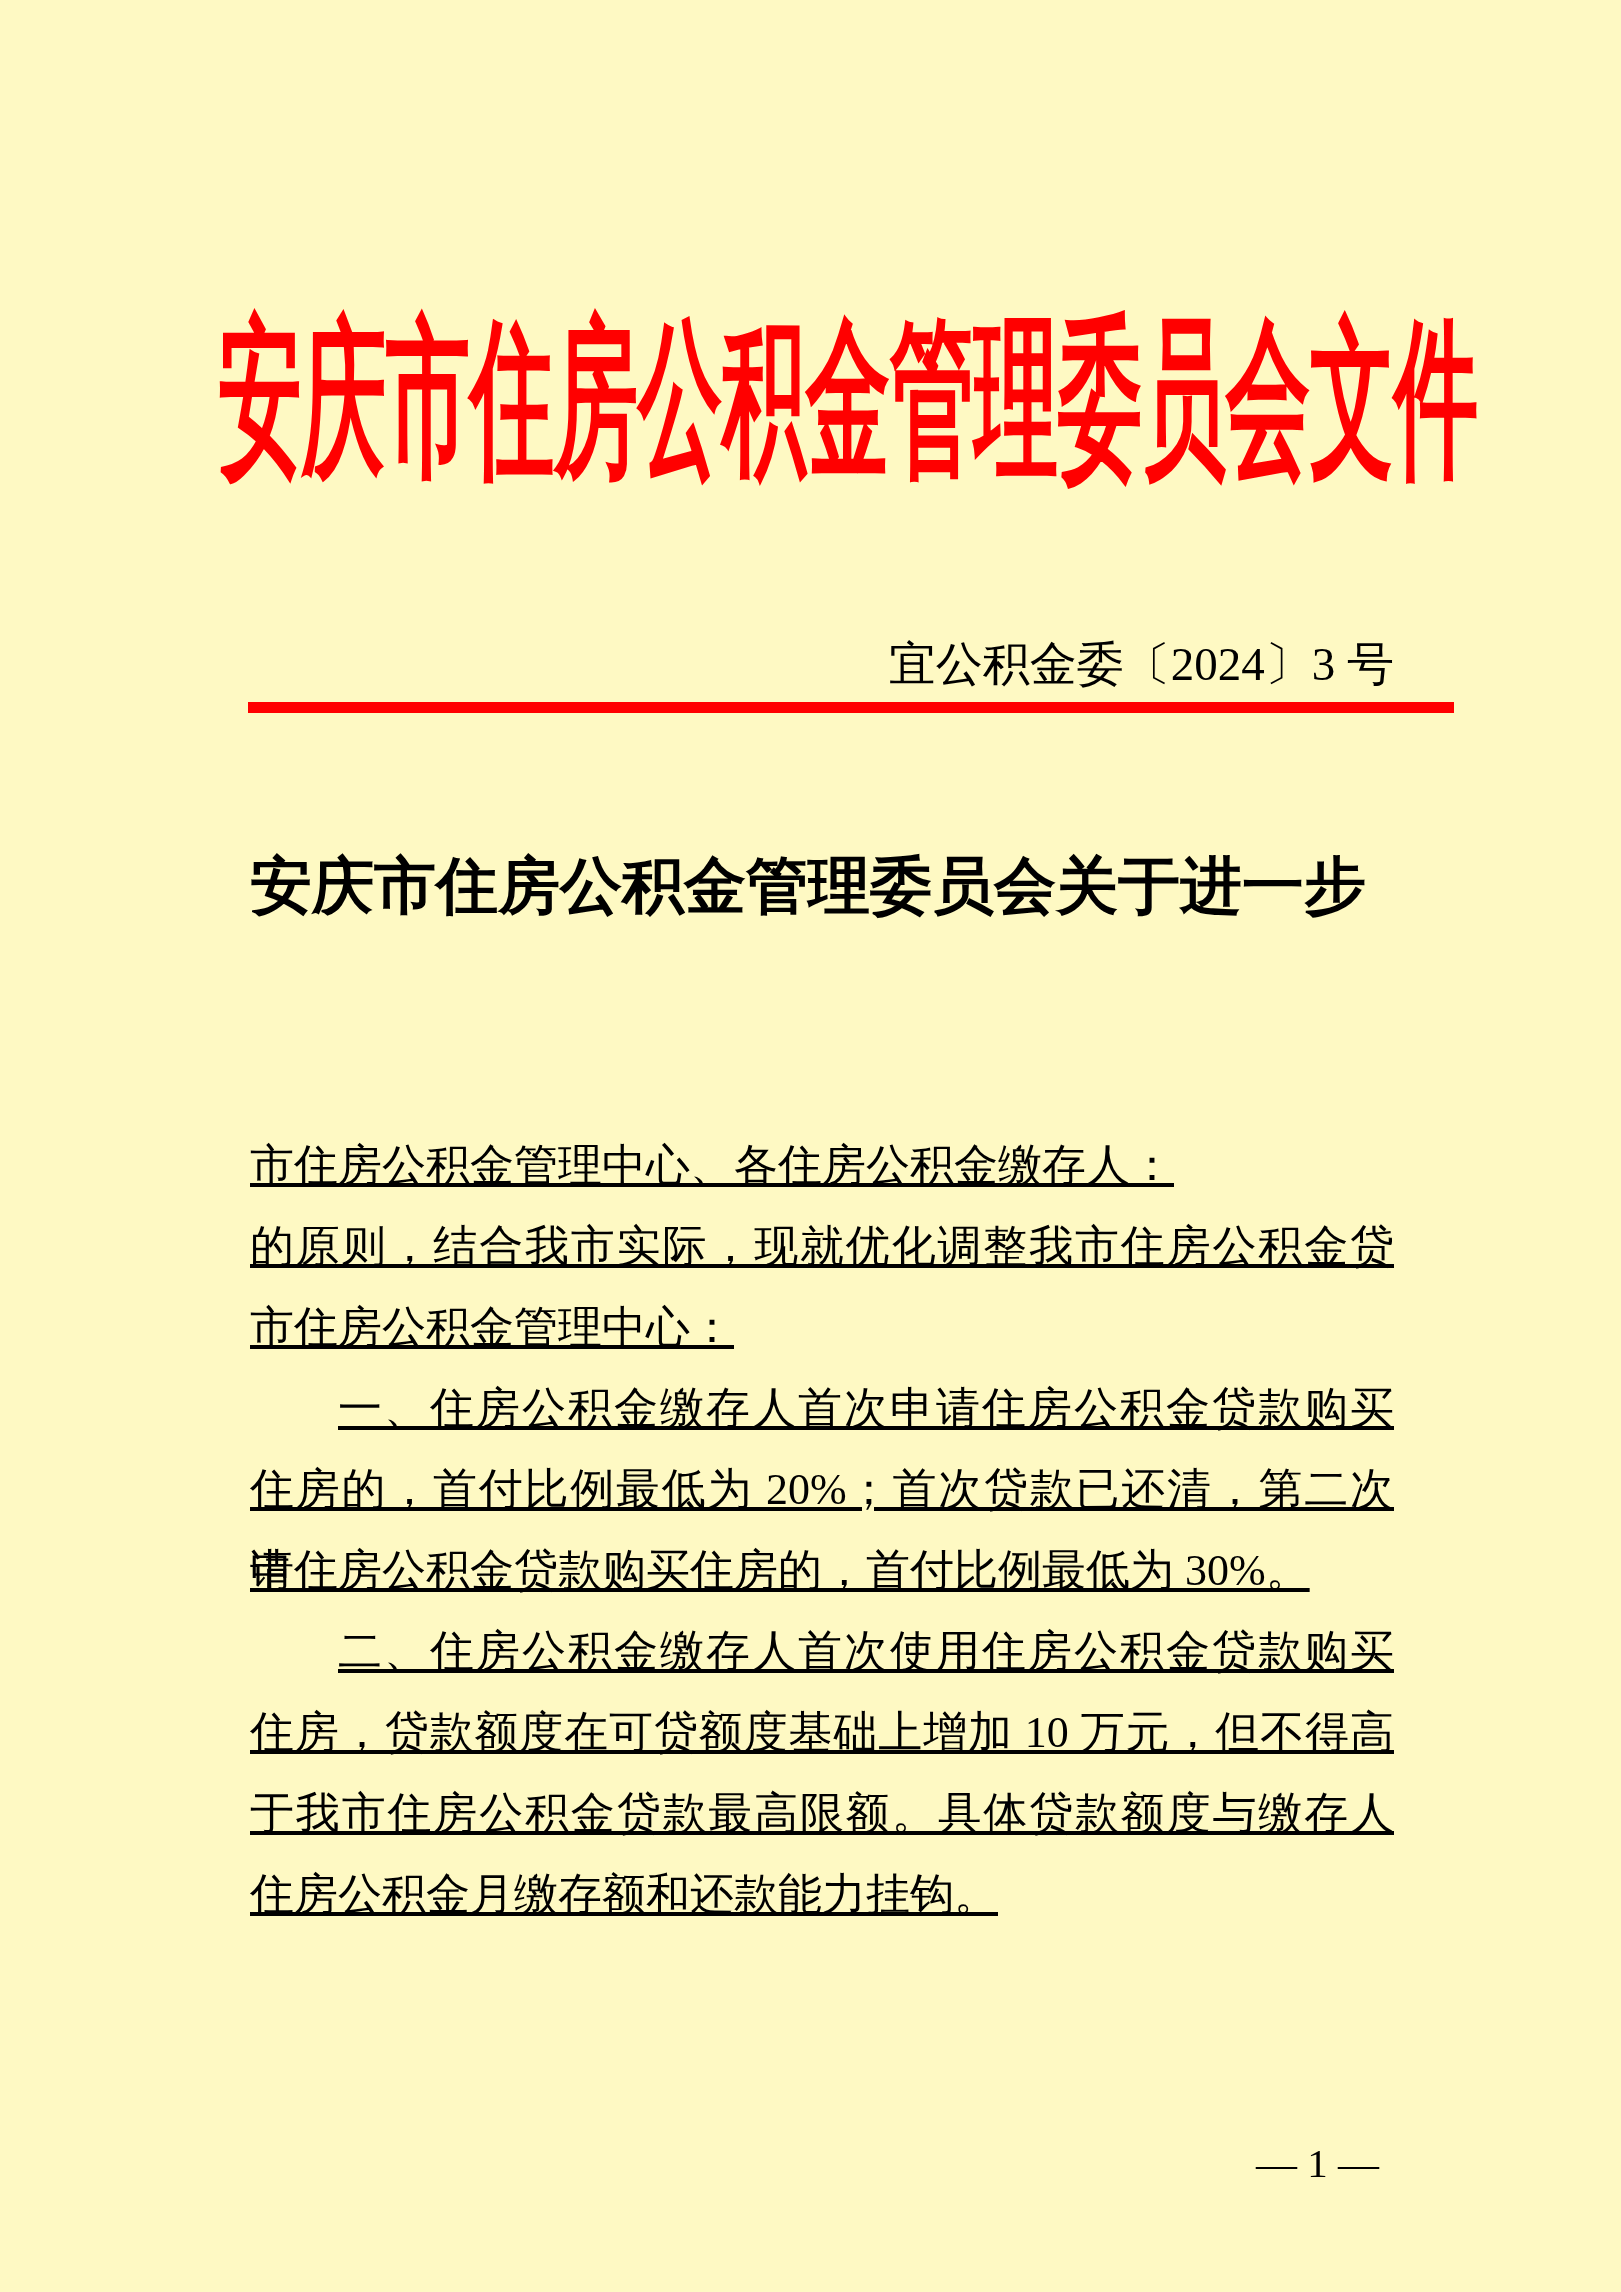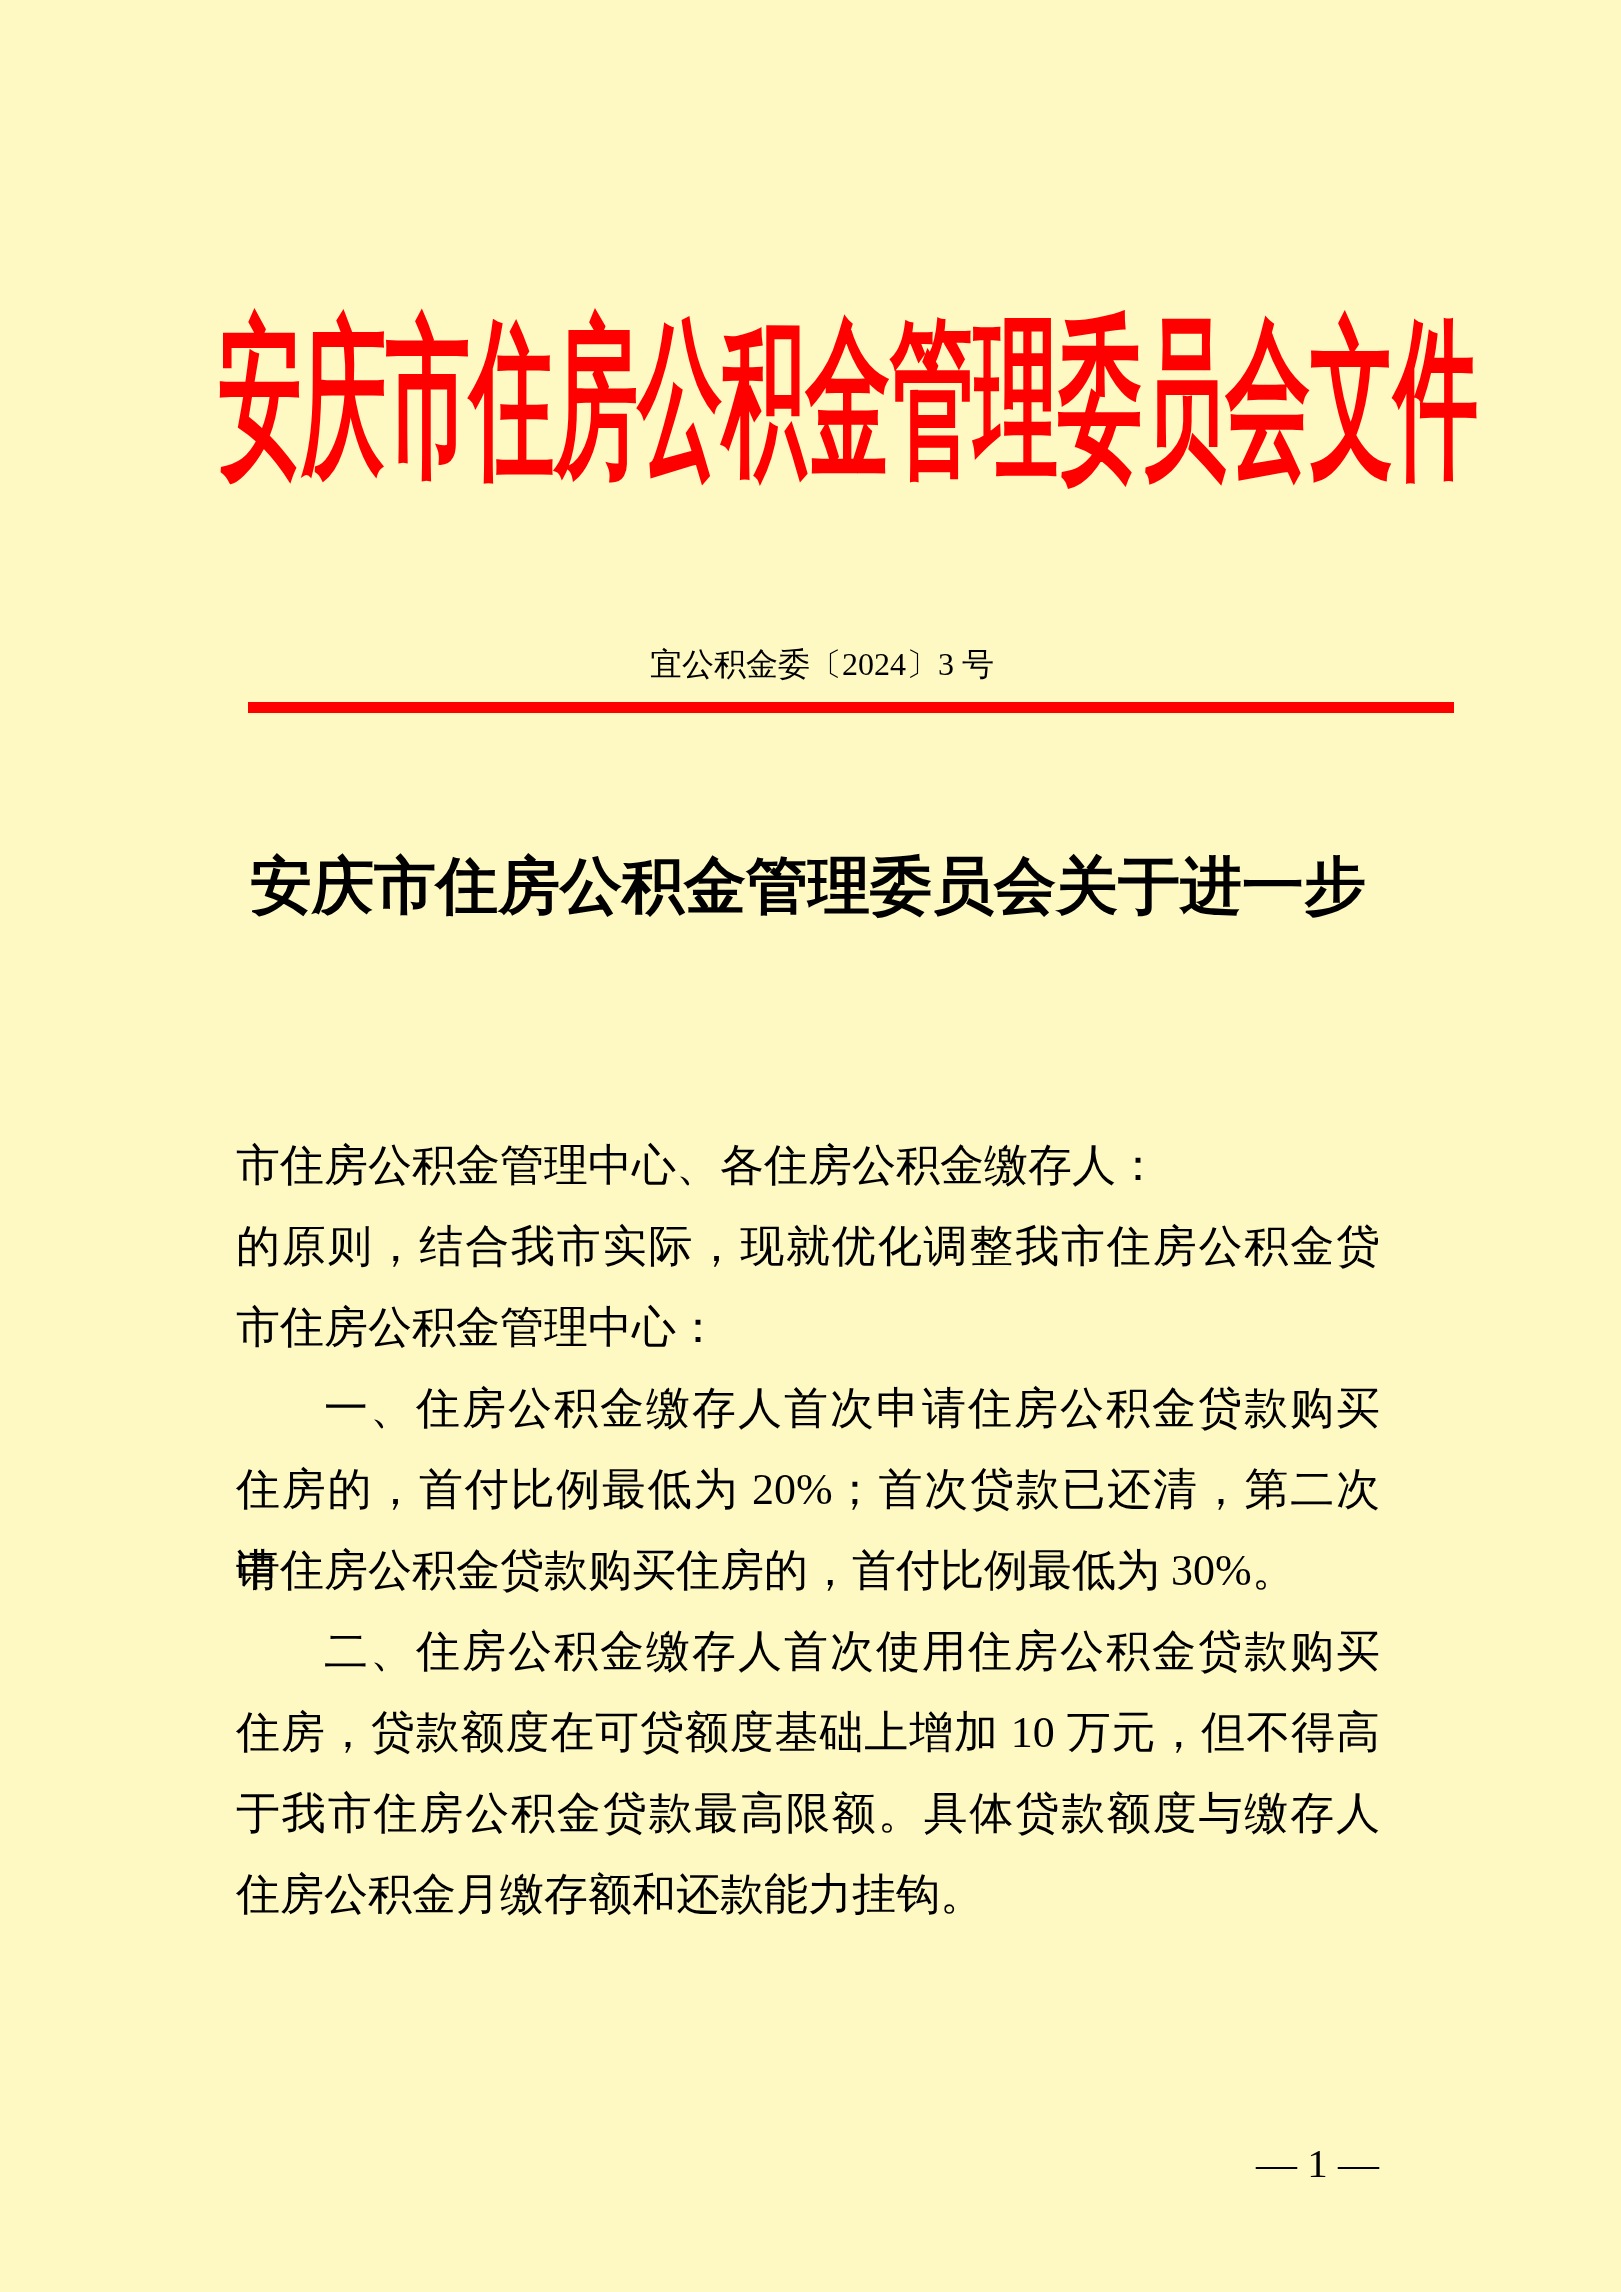--- a/index.html
+++ b/index.html
@@ -29,23 +29,23 @@
     white-space: nowrap;
     transform: scaleY(2.05);
     transform-origin: 50% 0;
     letter-spacing: 0px;
   }
   .doc-number {
     position: absolute;
     top: 639px;
     left: 250px;
     width: 1144px;
-    font-size: 32px;
+    font-size: 47px;
     line-height: 51px;
-    text-align: center;
+    text-align: right;
     white-space: nowrap;
   }
   .red-rule {
     position: absolute;
     top: 702px;
     left: 248px;
     width: 1206px;
     height: 10.8px;
   }
   .doc-title {
@@ -57,23 +57,24 @@
     font-weight: bold;
     font-size: 62px;
   }
   .doc-title-line {
     line-height: 100px;
     white-space: nowrap;
   }
   .body-block {
     position: absolute;
     top: 1125px;
-    left: 236px;
+    left: 250px;
     width: 1144px;
     font-size: 44px;
+    text-decoration: underline;
   }
   .body-line {
     line-height: 81px;
     height: 81px;
     text-align: justify;
     text-align-last: left;
     white-space: nowrap;
   }
   .body-line.j {
     white-space: normal;

